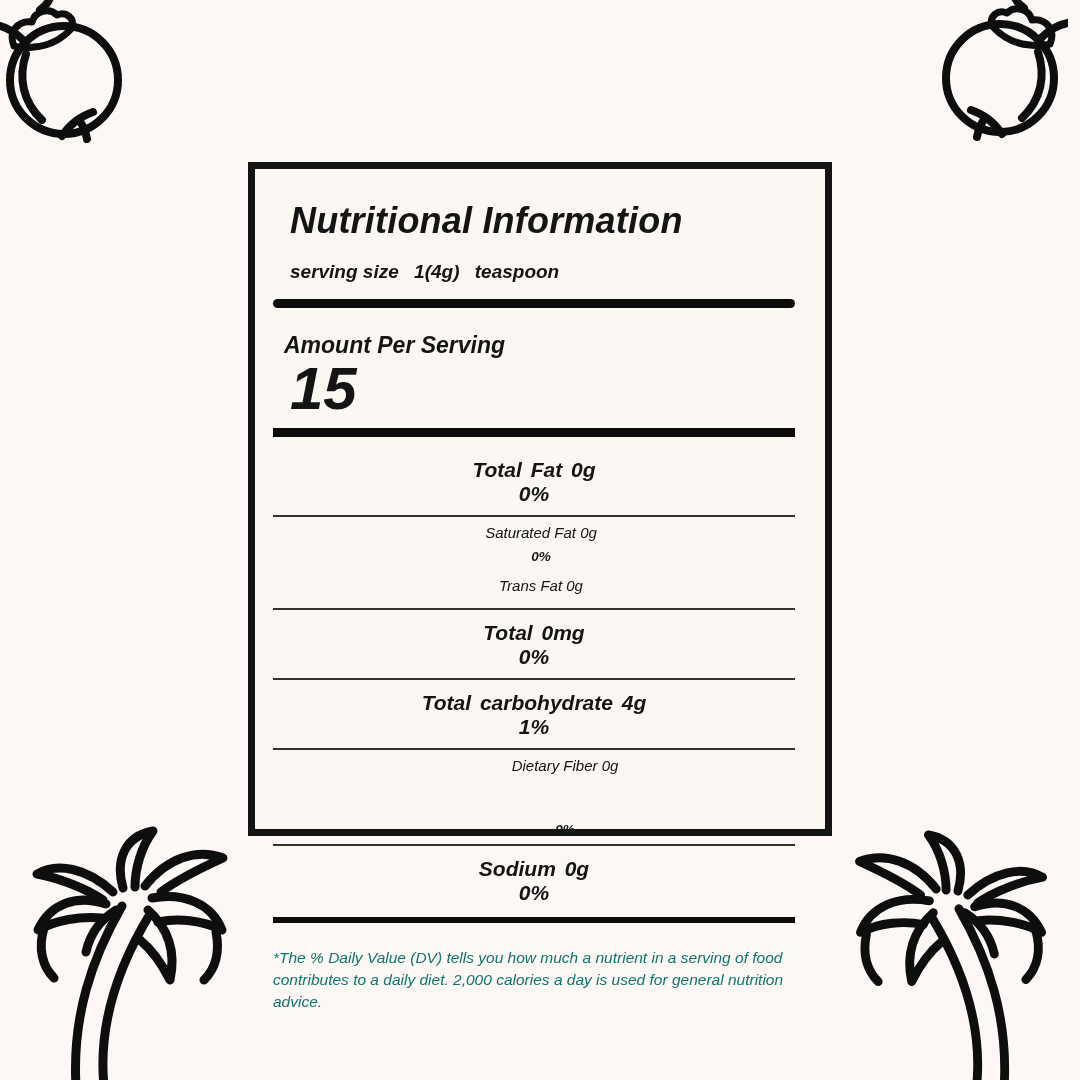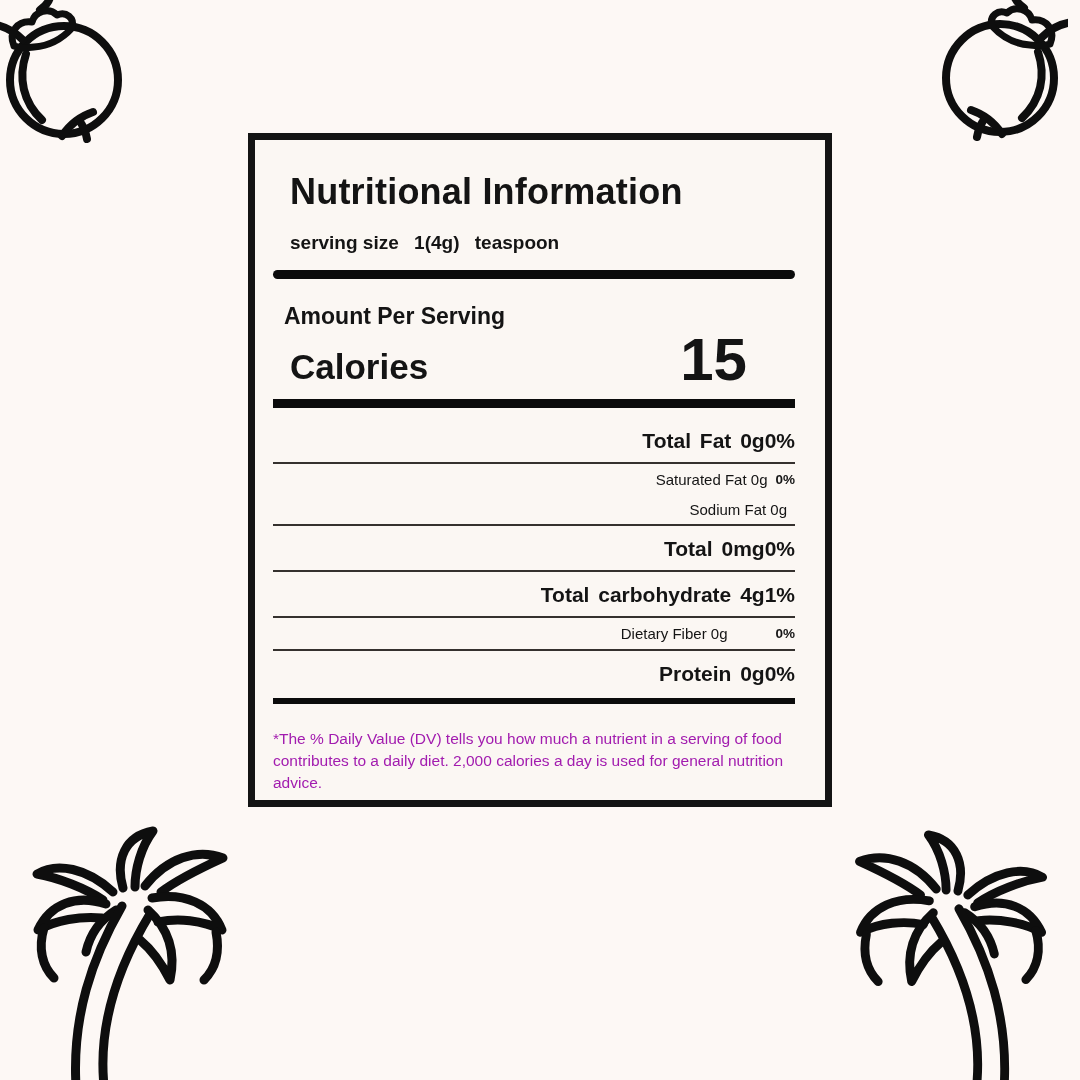--- a/index.html
+++ b/index.html
@@ -18,25 +18,26 @@
   .deco svg { display: block; width: 100%; height: 100%; }
   .deco path, .deco circle { fill: none; stroke: #0e0e0e; stroke-linecap: round; stroke-linejoin: round; }
   #deco-tl { left: -4px;  top: -8px;  width: 170px; height: 160px; }
   #deco-tr { left: 898px; top: -10px; width: 170px; height: 160px; transform: scaleX(-1); }
   #deco-bl { left: 20px;  top: 826px; width: 215px; height: 254px; }
   #deco-br { left: 846px; top: 830px; width: 215px; height: 250px; transform: scaleX(-1); }
 
   
   .card {
     position: absolute;
-    left: 248px; top: 133px;
+    left: 248px; top: 162px;
     width: 584px; height: 674px;
     border: 7px solid #141414;
     background: #FBF7F3;
     padding: 32px 30px 14px 18px;
+    font-style: italic;
   }
 
   .title {
     font-size: 36px;
     font-weight: 700;
     letter-spacing: 0.2px;
     line-height: 1.1;
     margin: 0 0 0 17px;
   }
   .serving {
@@ -75,20 +76,21 @@
     line-height: 1.0;
   }
   .bar2 { margin-top: 9px; }
 
   
   .rows { margin-top: 10px; }
   .row {
     display: flex;
     justify-content: flex-end;
     align-items: center;
+    flex-direction: column;
   }
   .row-main {
     font-size: 21px;
     font-weight: 700;
     padding: 11px 0 9px 0;
   }
   .row-main .nutrient-label { word-spacing: 3px; }
   .row-sub {
     font-size: 15px;
     font-weight: 400;
@@ -107,21 +109,21 @@
     height: 6px;
     background: #0b0b0b;
     margin-top: 3px;
   }
 
   .footnote {
     margin-top: 24px;
     padding-right: 6px;
     font-size: 15.5px;
     line-height: 1.43;
-    color: #a21caf;
+    color: #0f766e;
   }
 </style>
 </head>
 <body>
 
 <div class="deco" id="deco-tl">
   <svg viewBox="0 0 170 160">
     <circle cx="68" cy="88" r="54" stroke-width="8"></circle>
     <path d="M 50,-6 C 57,2 55,10 44,18" stroke-width="8"></path>
     <path d="M -6,32 C 8,33 19,40 27,48" stroke-width="8"></path>
@@ -188,41 +190,40 @@
     <span>serving size</span>
     <span>1(4g)</span>
     <span>teaspoon</span>
   </div>
 
   <div class="bar-thick bar-rounded"></div>
 
   <div class="aps">Amount Per Serving</div>
 
   <div class="calories-row">
-    <span class="calories-label">Calories</span>
     <span class="calories-value">15</span>
   </div>
 
   <div class="bar-thick bar2"></div>
 
   <div class="rows">
 
     <div class="row row-main">
       <span class="nutrient-label">Total Fat 0g</span>
       <span class="dv">0%</span>
     </div>
     <div class="divider"></div>
 
     <div class="row row-sub">
       <span class="nutrient-label">Saturated Fat 0g</span>
       <span class="dv">0%</span>
     </div>
 
     <div class="row row-sub">
-      <span class="nutrient-label">Sodium Fat 0g</span>
+      <span class="nutrient-label">Trans Fat 0g</span>
       <span class="dv"></span>
     </div>
     <div class="divider"></div>
 
     <div class="row row-main">
       <span class="nutrient-label">Total 0mg</span>
       <span class="dv">0%</span>
     </div>
     <div class="divider"></div>
 
@@ -233,21 +234,21 @@
     <div class="divider"></div>
 
     <div class="row row-sub2">
       <span class="nutrient-label">Dietary Fiber 0g</span>
       <span class="dv">0%</span>
     </div>
 
     <div class="divider"></div>
 
     <div class="row row-main">
-      <span class="nutrient-label">Protein 0g</span>
+      <span class="nutrient-label">Sodium 0g</span>
       <span class="dv">0%</span>
     </div>
     <div class="bar-bottom"></div>
 
   </div>
 
   <p class="footnote">*The % Daily Value (DV) tells you how much a nutrient in a serving of food contributes to a daily diet. 2,000 calories a day is used for general nutrition advice.</p>
 
 </div>
 

